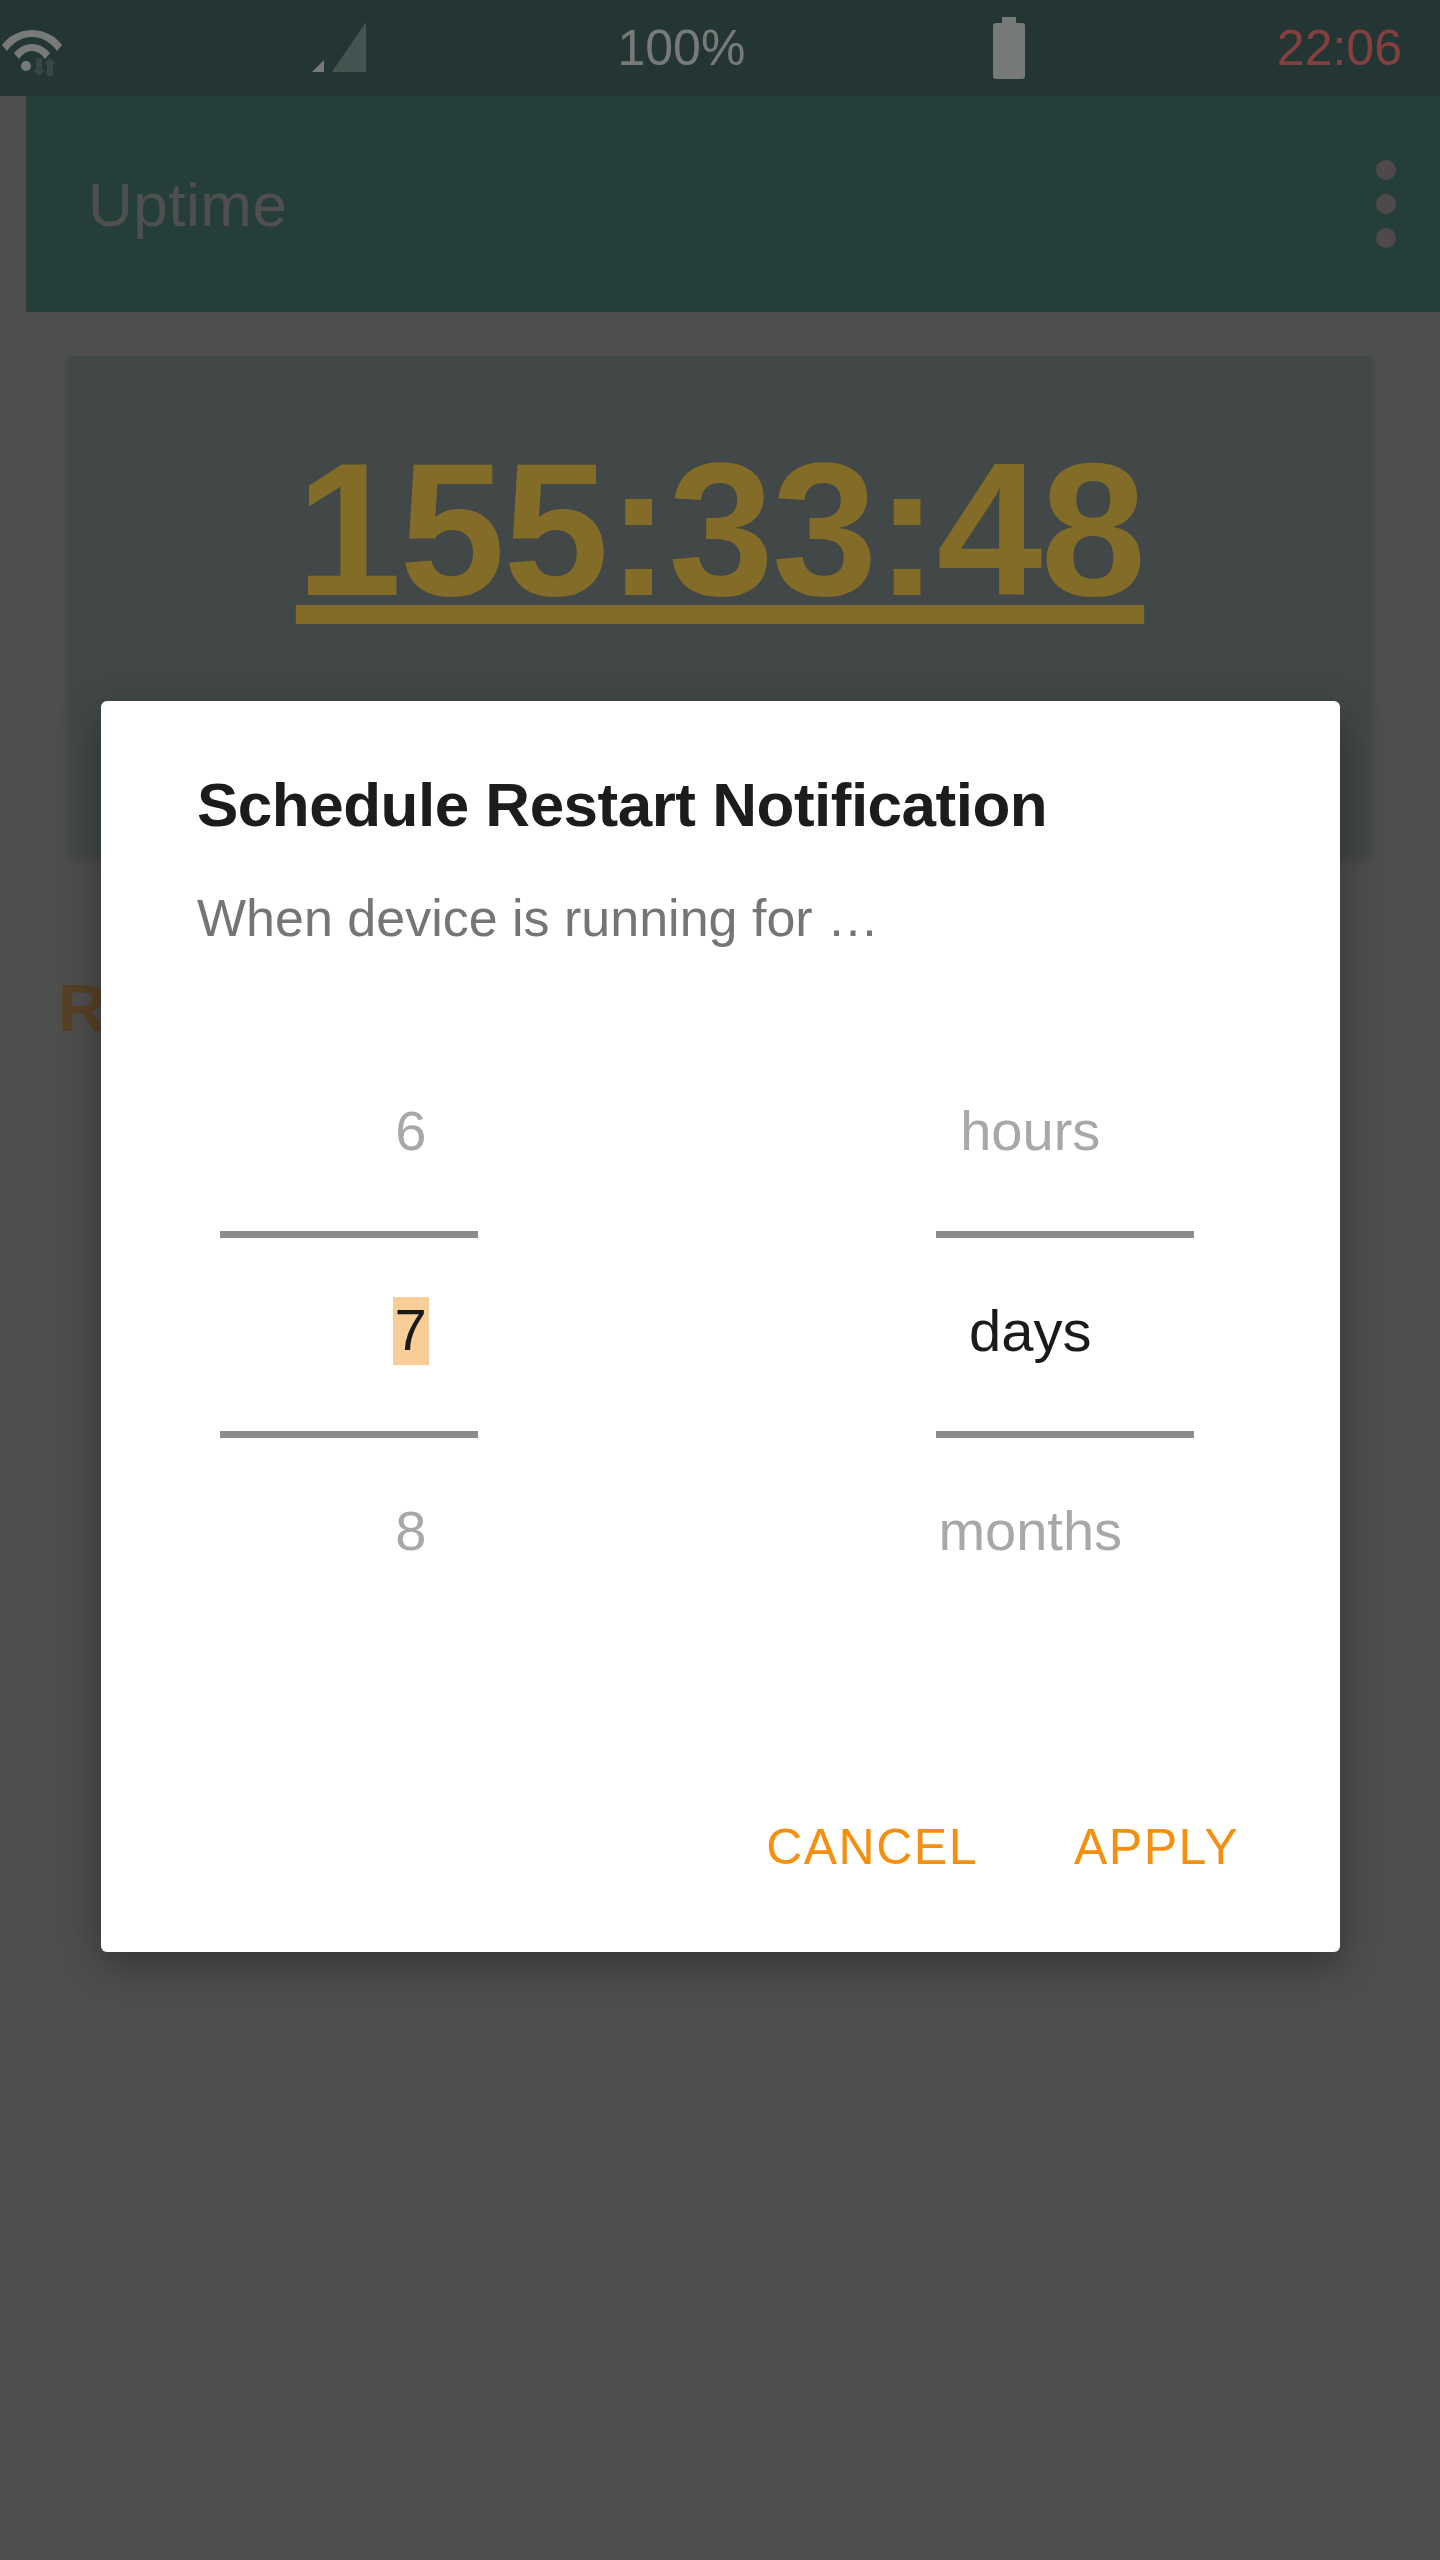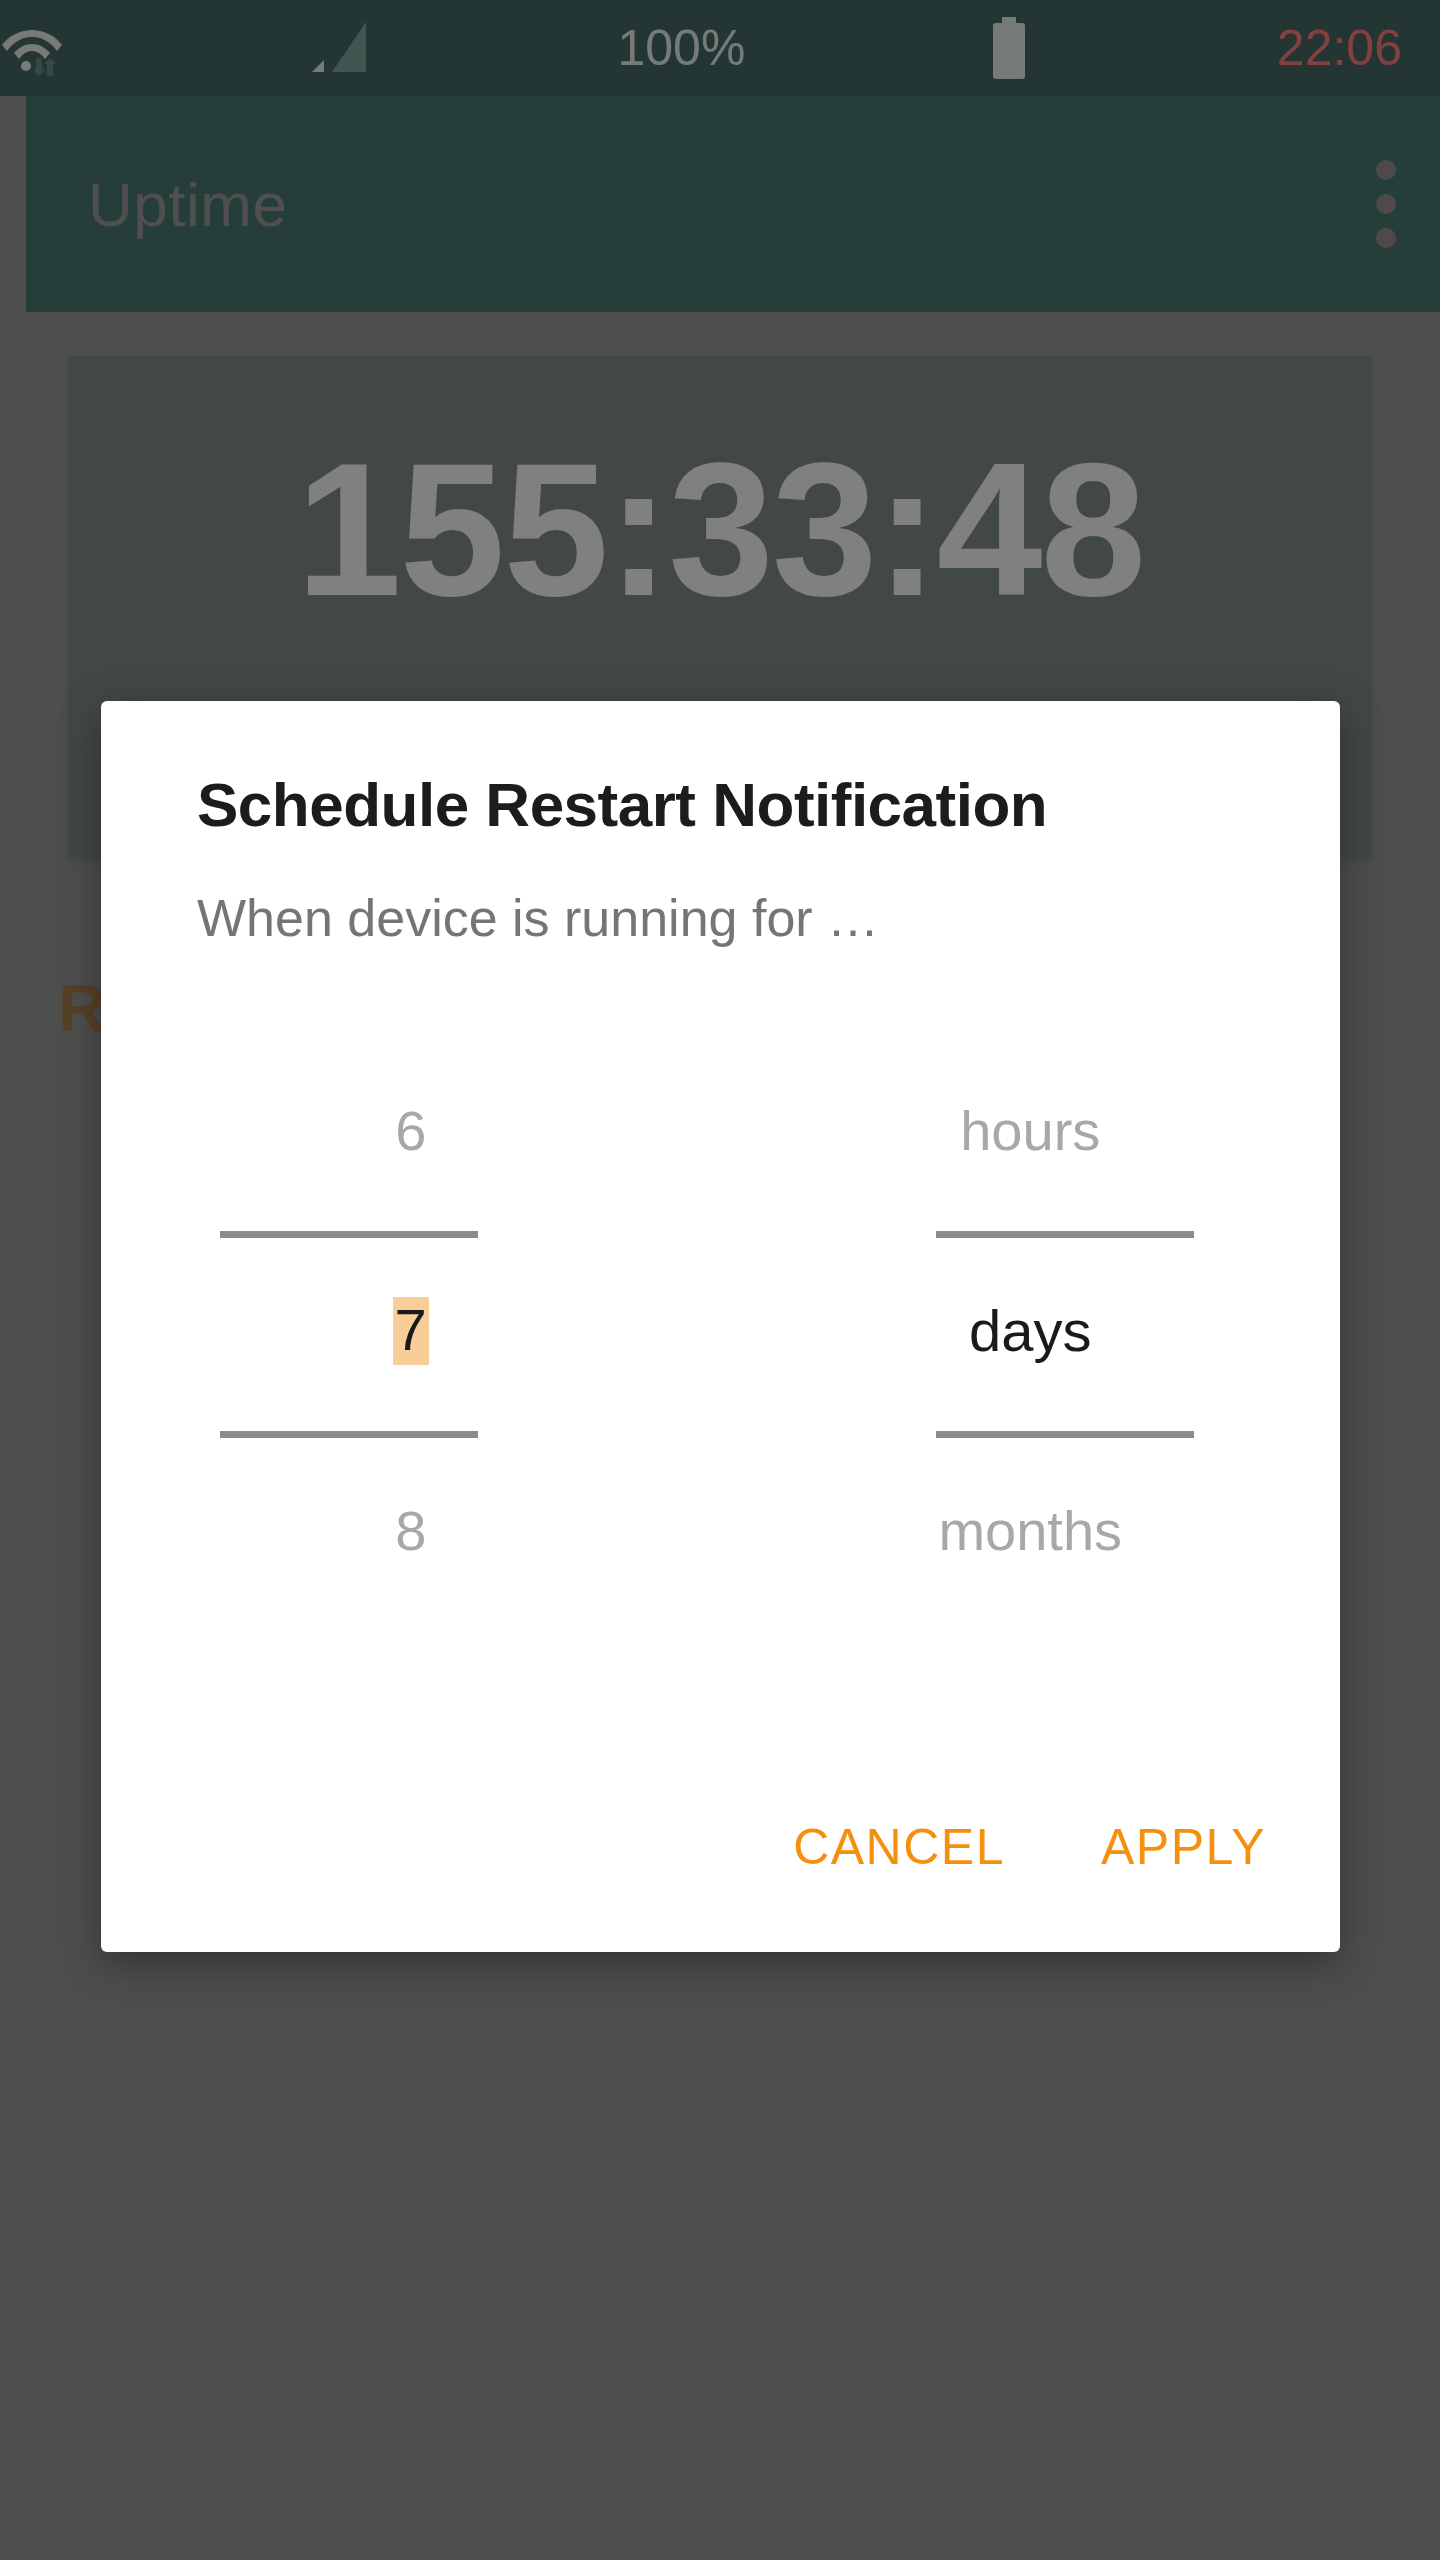--- a/index.html
+++ b/index.html
@@ -111,26 +111,27 @@
   }
 
   #uptime-value {
     position:absolute;
     width:100%;
     top:0;
     height:100%;
     display:flex;
     align-items:center;
     justify-content:center;
-    color:#e5e5e5;
+    color:#eab308;
     font-size:190px;
     font-weight:bold;
     letter-spacing:-2px;
     line-height:1;
     transform:translateY(-78px);
+    text-decoration:underline;
   }
 
   
   #restart-label {
     position:absolute;
     left:58px;
     top:970px;
     color:#7d4a07;
     font-size:66px;
     font-weight:bold;
@@ -239,21 +240,21 @@
 
   
   #dialog-actions {
     position:absolute;
     right:0;
     bottom:0;
     height:210px;
     display:flex;
     align-items:center;
     justify-content:flex-end;
-    padding-right:68px;
+    padding-right:95px;
     gap:84px;
   }
 
   .action-btn {
     background:none;
     border:none;
     color:#f5900f;
     font-size:50px;
     font-family:"Liberation Sans", sans-serif;
     letter-spacing:1.5px;

